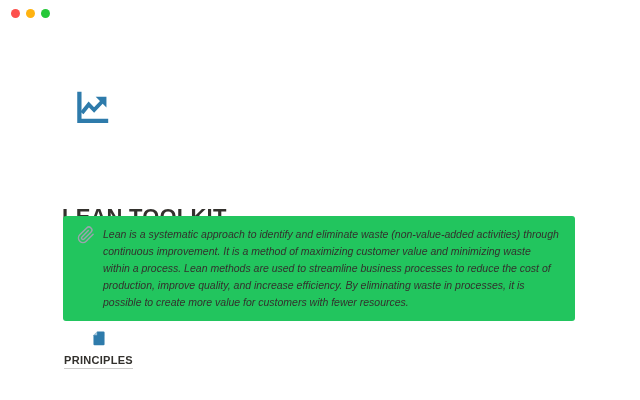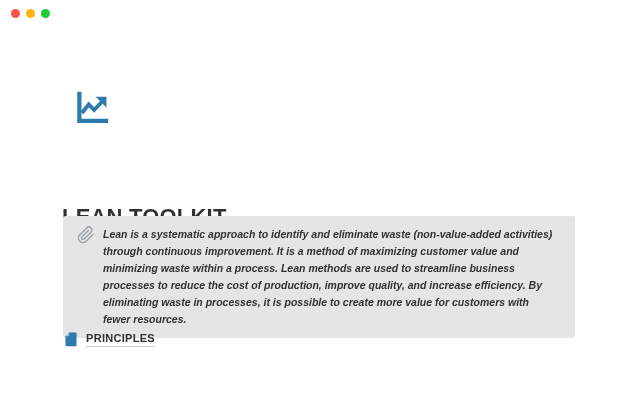--- a/index.html
+++ b/index.html
@@ -31,41 +31,41 @@
     position: absolute; left: 62px; top: 161px;
     font-size: 22px; font-weight: 700; letter-spacing: 0.2px;
     color: #33312d;
     margin-top: 43px;
   }
 
   
   .callout {
     position: absolute; left: 63px; top: 216px;
     width: 512px; min-height: 86px;
-    background: #e5e5e5;
+    background: #22c55e;
     border-radius: 3px;
     padding: 10px 16px 10px 40px;
-    font-weight: bold;
   }
   .callout-icon {
     position: absolute; left: 14px; top: 10px;
     width: 18px; height: 18px;
   }
   .callout-icon svg { width: 18px; height: 18px; display: block; }
   .callout-text {
     font-size: 10.5px; font-style: italic; line-height: 17px;
     color: #33312d;
   }
 
   
   .page-links { position: absolute; left: 64px; top: 331px; }
   .page-link {
     display: flex; align-items: center; gap: 8px;
     height: 16px; margin-bottom: 6px;
     cursor: pointer;
+    flex-direction: column;
   }
   .page-link-icon { width: 14px; height: 15px; flex: 0 0 auto; }
   .page-link-icon svg { width: 14px; height: 15px; display: block; }
   .page-link-label {
     font-size: 11px; font-weight: 700; letter-spacing: 0.3px;
     color: #33312d;
     border-bottom: 1px solid rgba(55,53,47,0.25);
     padding-bottom: 2px;
     line-height: 12px;
   }

